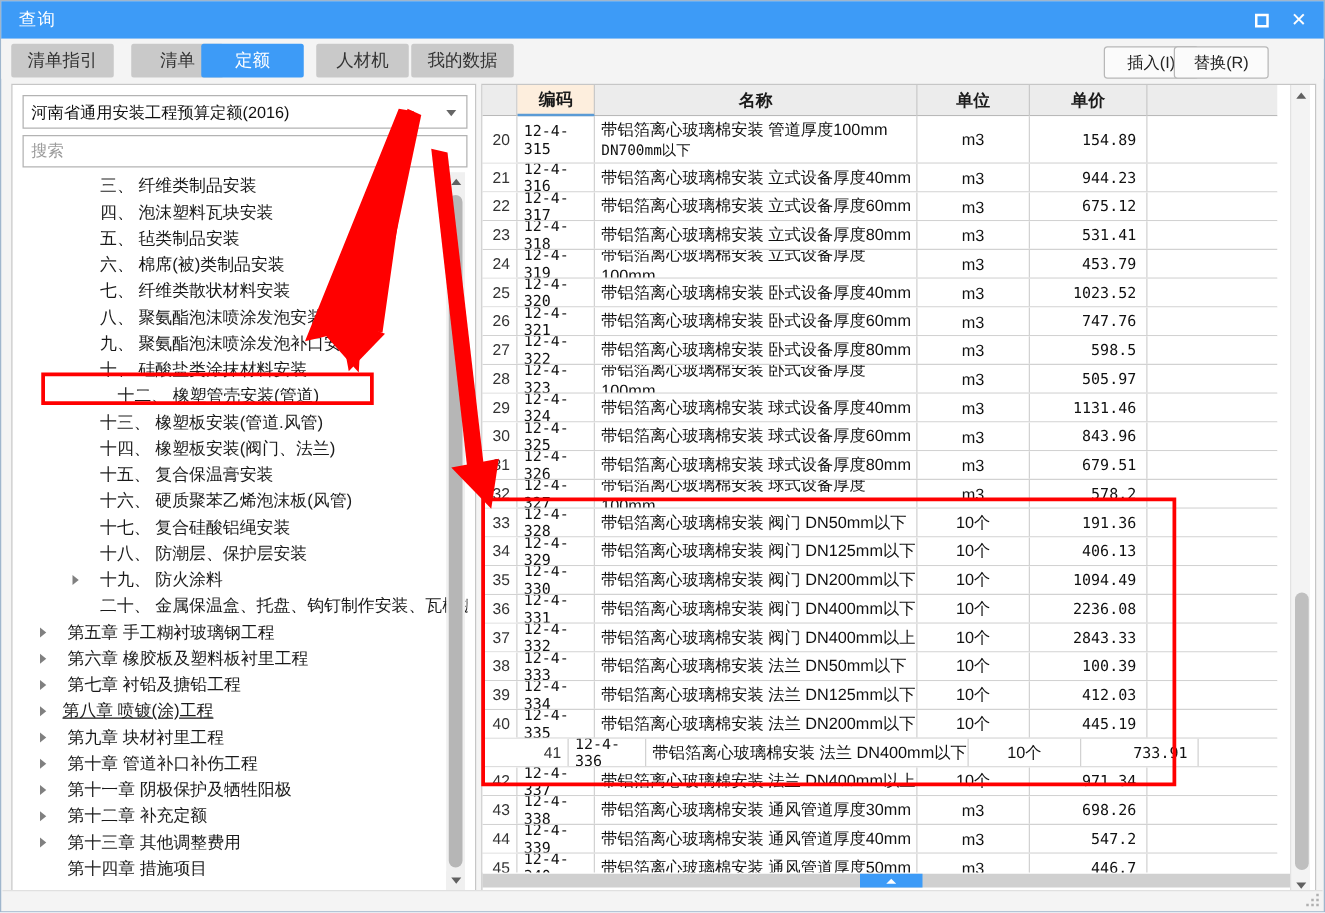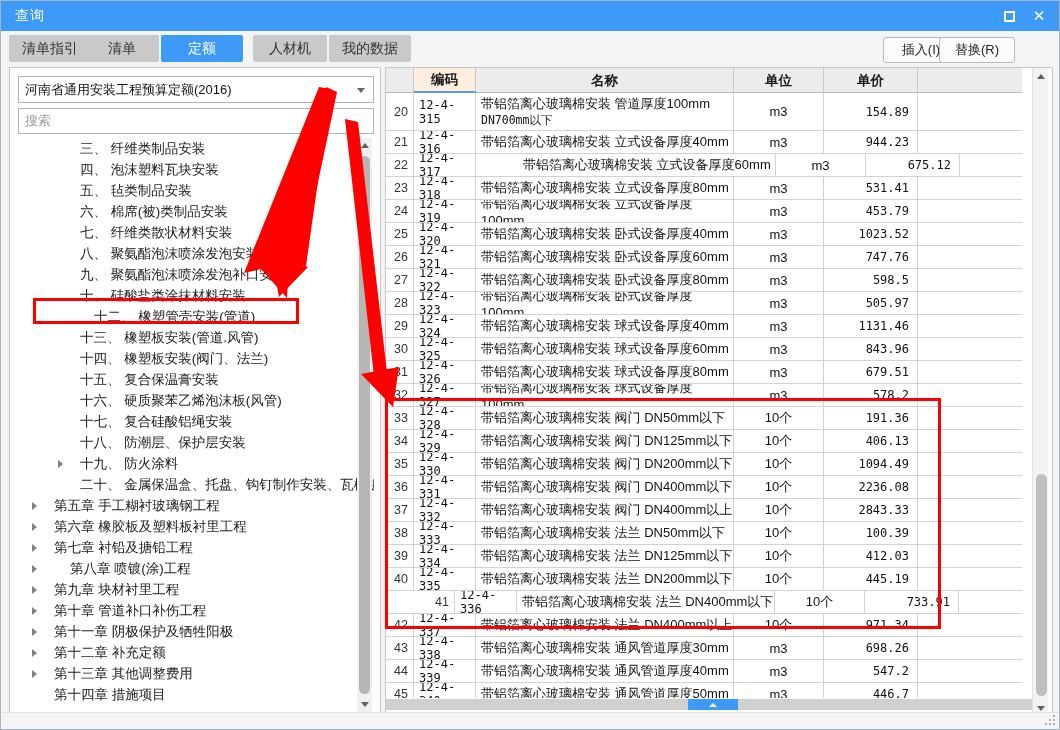--- a/index.html
+++ b/index.html
@@ -201,21 +201,21 @@
           <span class="sq"></span>
         </div>
       <div class="win-btn">✕</div>
     </div>
   </div>
 
   <div class="tabstrip" id="tabstrip">
       <div class="tab" style="left: 8px; width: 82px;">
         <span>清单指引</span>
       </div>
-      <div class="tab" style="left: 84px; width: 74px;">
+      <div class="tab" style="left: 104px; width: 74px;">
         <span>清单</span>
       </div>
       <div class="tab active" style="left: 160px; width: 82px;">
         <span>定额</span>
       </div>
       <div class="tab" style="left: 252px; width: 74px;">
         <span>人材机</span>
       </div>
       <div class="tab" style="left: 328px; width: 82px;">
         <span>我的数据</span>
@@ -294,21 +294,21 @@
           <div class="tree-item">
             <span class="exp" style="left: 14px;"></span>
             <span class="tree-label" style="left: 36px;">第六章 橡胶板及塑料板衬里工程</span>
           </div>
           <div class="tree-item">
             <span class="exp" style="left: 14px;"></span>
             <span class="tree-label" style="left: 36px;">第七章 衬铅及搪铅工程</span>
           </div>
           <div class="tree-item">
             <span class="exp" style="left: 14px;"></span>
-            <span class="tree-label" style="left: 52px;">第八章 喷镀(涂)工程</span>
+            <span class="tree-label" style="left: 32px; text-decoration: underline;">第八章 喷镀(涂)工程</span>
           </div>
           <div class="tree-item">
             <span class="exp" style="left: 14px;"></span>
             <span class="tree-label" style="left: 36px;">第九章 块材衬里工程</span>
           </div>
           <div class="tree-item">
             <span class="exp" style="left: 14px;"></span>
             <span class="tree-label" style="left: 36px;">第十章 管道补口补伤工程</span>
           </div>
           <div class="tree-item">
@@ -394,21 +394,21 @@
               <span>944.23</span>
             </div>
           </div>
           <div class="grow" style="height: 23px;">
             <div class="gc idx w-idx" style="height: 22px;">
               <span>22</span>
             </div>
             <div class="gc code w-code" style="height: 22px;">
               <span>12-4-317</span>
             </div>
-            <div class="gc name w-name" style="height: 22px; flex-direction: column; align-items: flex-start; justify-content: center; margin-left: 42px;">
+            <div class="gc name w-name" style="height: 22px; flex-direction: column; align-items: flex-start; justify-content: center;">
               <span>带铝箔离心玻璃棉安装  立式设备厚度60mm</span>
             </div>
             <div class="gc unit w-unit" style="height: 22px;">
               <span>m3</span>
             </div>
             <div class="gc price w-price" style="height: 22px;">
               <span>675.12</span>
             </div>
           </div>
           <div class="grow" style="height: 23px;">

